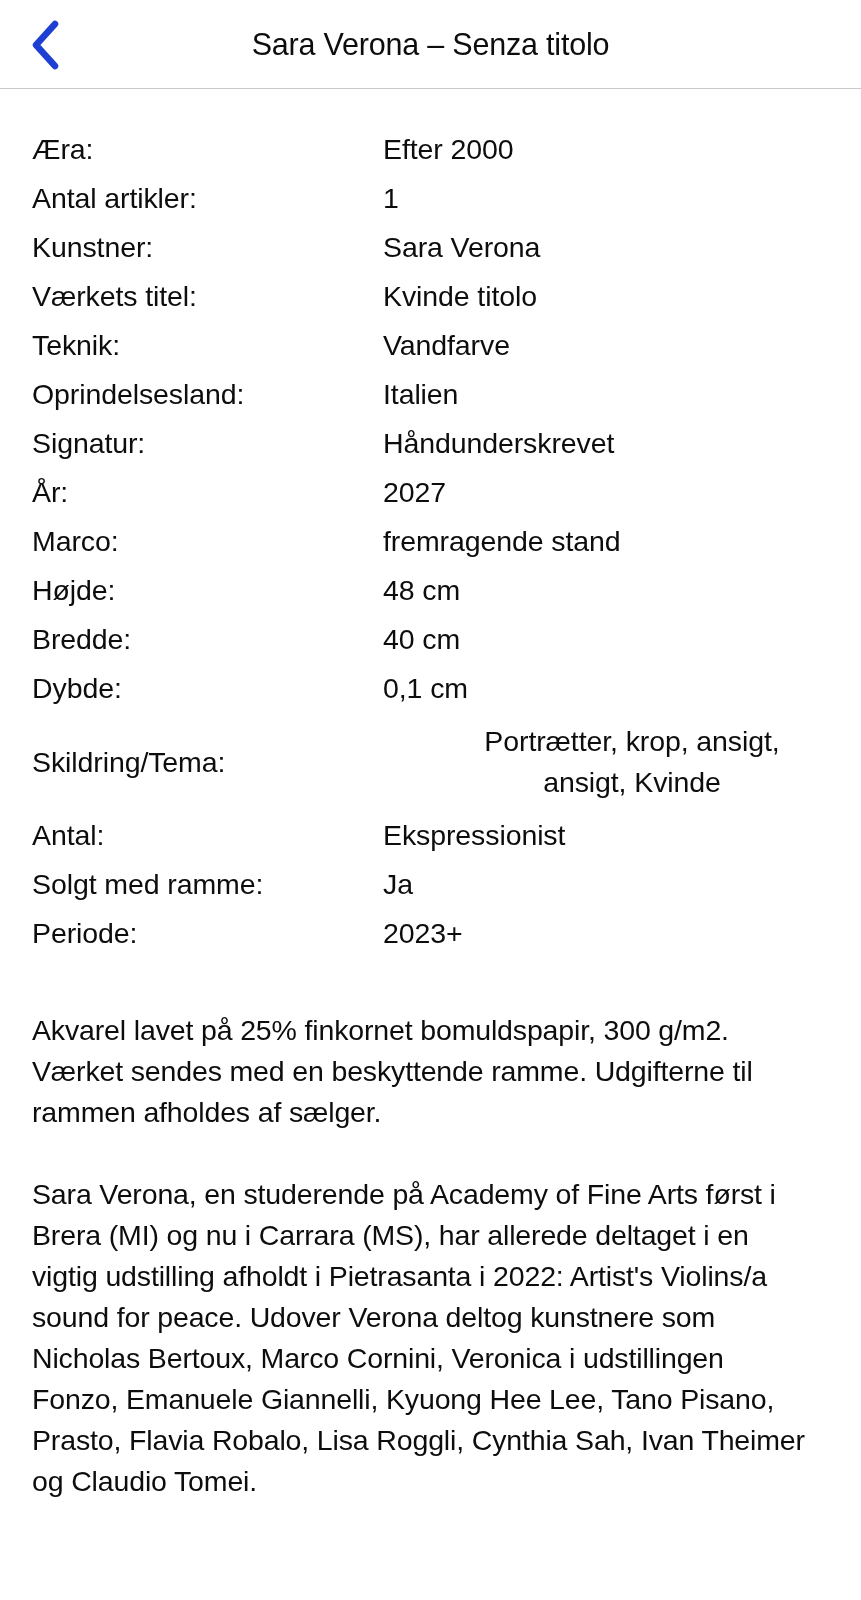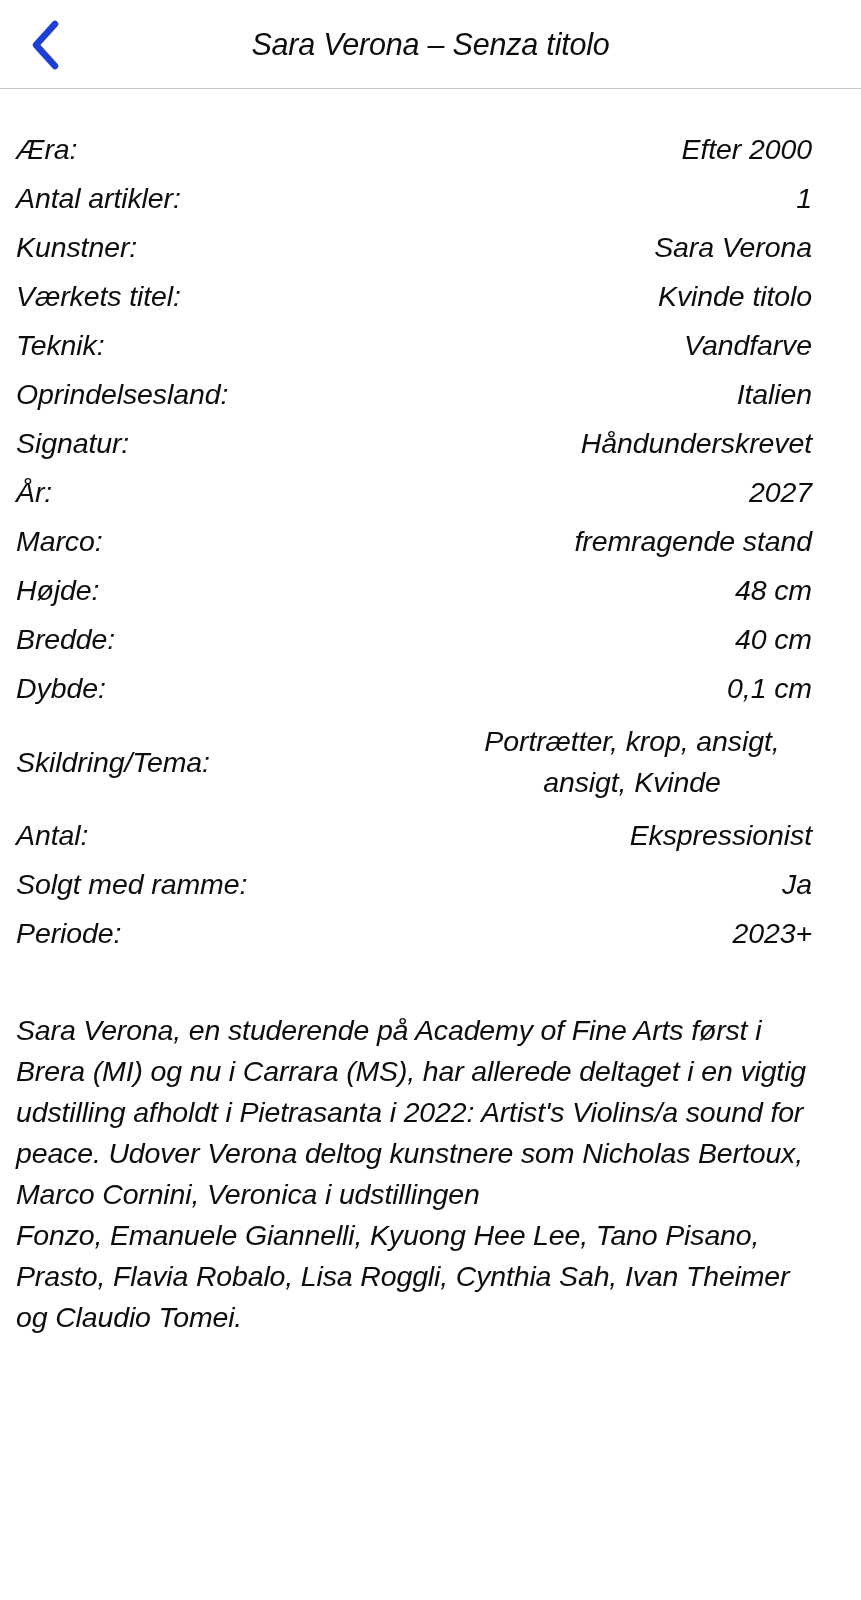--- a/index.html
+++ b/index.html
@@ -15,21 +15,20 @@
     color: #111111;
     -webkit-font-smoothing: antialiased;
   }
 
   .screen {
     position: relative;
     width: 861px;
     height: 1595px;
     background: #ffffff;
     box-sizing: border-box;
-    font-style: italic;
   }
 
   
   .navbar {
     position: relative;
     height: 89px;
     background: #ffffff;
     display: flex;
     align-items: center;
     justify-content: center;
@@ -66,21 +65,21 @@
     font-size: 30.5px;
     font-weight: 400;
     letter-spacing: -0.2px;
     color: #0d0d0f;
     white-space: nowrap;
     line-height: 1;
   }
 
   
   .content {
-    padding: 0 49px 0 16px;
+    padding: 0 49px 0 32px;
     box-sizing: border-box;
     margin-top: 36px;
   }
 
   .spec-table {
     width: 100%;
     border-collapse: collapse;
     margin-top: 18px;
   }
   .spec-table td {
@@ -92,21 +91,21 @@
     color: #0d0d0f;
     font-weight: 400;
   }
   .spec-label {
     text-align: left;
     white-space: nowrap;
     padding-right: 16px;
     width: 45%;
   }
   .spec-value {
-    text-align: right;
+    text-align: left;
     width: 55%;
   }
   .spec-value.wrap {
     text-align: left;
     line-height: 41px;
     padding: 8px 0;
   }
   .spec-value.wrap .wrap-inner {
     display: block;
     max-width: 360px;
@@ -213,18 +212,19 @@
           <td class="spec-value">Ja</td>
         </tr>
         <tr>
           <td class="spec-label">Periode:</td>
           <td class="spec-value">2023+</td>
         </tr>
       </tbody>
     </table>
 
     <div class="description">
+      <p>Akvarel lavet på 25% finkornet bomuldspapir, 300 g/m2. Værket sendes med en beskyttende ramme. Udgifterne til rammen afholdes af sælger.</p>
       <p style="white-space: pre-line;">Sara Verona, en studerende på Academy of Fine Arts først i Brera (MI) og nu i Carrara (MS), har allerede deltaget i en vigtig udstilling afholdt i Pietrasanta i 2022: Artist's Violins/a sound for peace. Udover Verona deltog kunstnere som Nicholas Bertoux, Marco Cornini, Veronica i udstillingen
 Fonzo, Emanuele Giannelli, Kyuong Hee Lee, Tano Pisano, Prasto, Flavia Robalo, Lisa Roggli, Cynthia Sah, Ivan Theimer og Claudio Tomei.</p>
     </div>
 
   </div>
 </div>
 
 </body></html>

